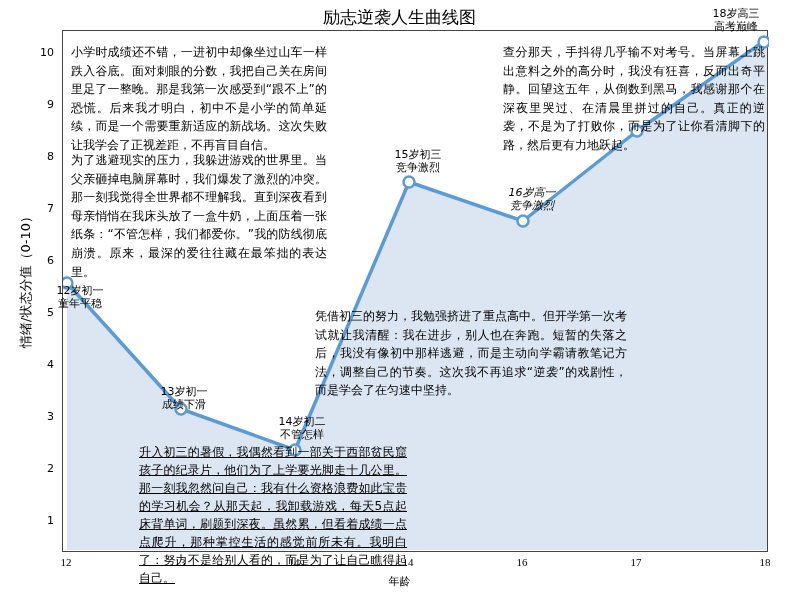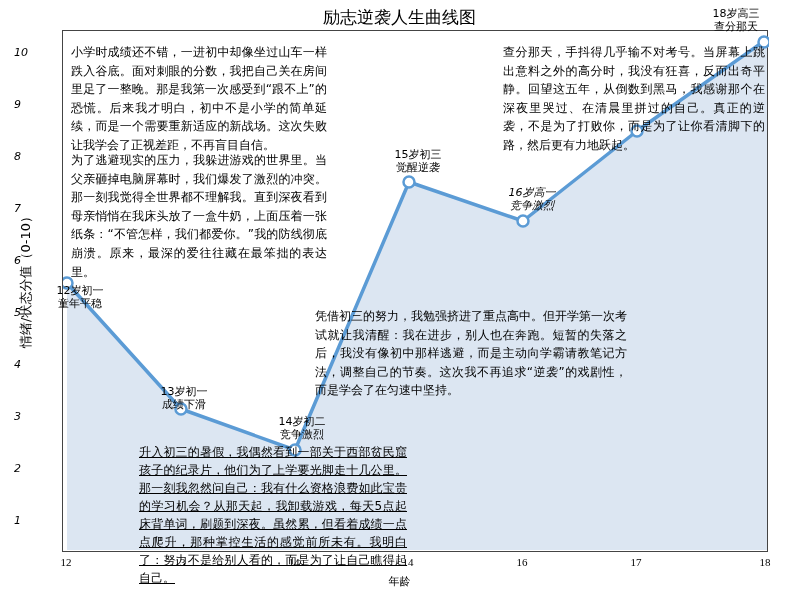--- a/index.html
+++ b/index.html
@@ -18,21 +18,21 @@
   #plot{
     position:absolute;left:62px;top:30px;width:706px;height:522px;
     border:1px solid #444;box-sizing:border-box;
     background:#fff;
   }
   #svg-layer{position:absolute;left:0;top:0;width:706px;height:522px;}
   .tick-label{
     position:absolute;font-size:11px;color:#000;
   }
   .xtick{width:40px;text-align:center;top:556px;font-family:Liberation Serif, serif;}
-  .ytick{width:40px;left:14px;font-style:italic;}
+  .ytick{width:40px;text-align:right;left:14px;}
   #xlabel{
     position:absolute;top:574px;left:0;width:799px;text-align:center;
     font-size:11px;color:#000;
   }
   #ylabel{
     position:absolute;left:-84px;top:270px;width:220px;text-align:center;
     font-size:13px;color:#000;
     transform:rotate(-90deg);transform-origin:center center;
   }
   .pt-label{
@@ -66,27 +66,27 @@
       <circle cx="460" cy="190" r="5.5" fill="#ffffff" stroke="#5b9bd5" stroke-width="2.5"></circle>
       <circle cx="574" cy="100" r="5.5" fill="#ffffff" stroke="#5b9bd5" stroke-width="2.5"></circle>
       <circle cx="701" cy="11" r="5.5" fill="#ffffff" stroke="#5b9bd5" stroke-width="2.5"></circle>
     </svg>
 
     <div class="pt-label" style="left:-28px;top:253px;width:90px;">12岁初一
 童年平稳</div>
     <div class="pt-label" style="left:76px;top:354px;width:90px;text-align:center;">13岁初一
 成绩下滑</div>
     <div class="pt-label" style="left:194px;top:384px;width:90px;">14岁初二
+不管怎样</div>
+    <div class="pt-label" style="left:310px;top:117px;width:90px;">15岁初三
 竞争激烈</div>
-    <div class="pt-label" style="left:310px;top:117px;width:90px;">15岁初三
-觉醒逆袭</div>
     <div class="pt-label" style="left:424px;top:155px;width:90px;font-style:italic;">16岁高一
 竞争激烈</div>
     <div class="pt-label" style="left:640px;top:-24px;width:66px;">18岁高三
-查分那天</div>
+高考巅峰</div>
 
     <div class="para" style="left:8px;top:12px;width:256px;">小学时成绩还不错，一进初中却像坐过山车一样跌入谷底。面对刺眼的分数，我把自己关在房间里足了一整晚。那是我第一次感受到“跟不上”的恐慌。后来我才明白，初中不是小学的简单延续，而是一个需要重新适应的新战场。这次失败让我学会了正视差距，不再盲目自信。</div>
 
     <div class="para" style="left:440px;top:12px;width:262px;">查分那天，手抖得几乎输不对考号。当屏幕上跳出意料之外的高分时，我没有狂喜，反而出奇平静。回望这五年，从倒数到黑马，我感谢那个在深夜里哭过、在清晨里拼过的自己。真正的逆袭，不是为了打败你，而是为了让你看清脚下的路，然后更有力地跃起。</div>
 
     <div class="para" style="left:8px;top:120px;width:256px;">为了逃避现实的压力，我躲进游戏的世界里。当父亲砸掉电脑屏幕时，我们爆发了激烈的冲突。那一刻我觉得全世界都不理解我。直到深夜看到母亲悄悄在我床头放了一盒牛奶，上面压着一张纸条：“不管怎样，我们都爱你。”我的防线彻底崩溃。原来，最深的爱往往藏在最笨拙的表达里。</div>
 
     <div class="para" style="left:252px;top:276px;width:312px;">凭借初三的努力，我勉强挤进了重点高中。但开学第一次考试就让我清醒：我在进步，别人也在奔跑。短暂的失落之后，我没有像初中那样逃避，而是主动向学霸请教笔记方法，调整自己的节奏。这次我不再追求“逆袭”的戏剧性，而是学会了在匀速中坚持。</div>
 
     <div class="para" style="left:76px;top:412px;width:268px;line-height:1.5;text-decoration:underline;">升入初三的暑假，我偶然看到一部关于西部贫民窟孩子的纪录片，他们为了上学要光脚走十几公里。那一刻我忽然问自己：我有什么资格浪费如此宝贵的学习机会？从那天起，我卸载游戏，每天5点起床背单词，刷题到深夜。虽然累，但看着成绩一点点爬升，那种掌控生活的感觉前所未有。我明白了：努力不是给别人看的，而是为了让自己瞧得起自己。</div>

